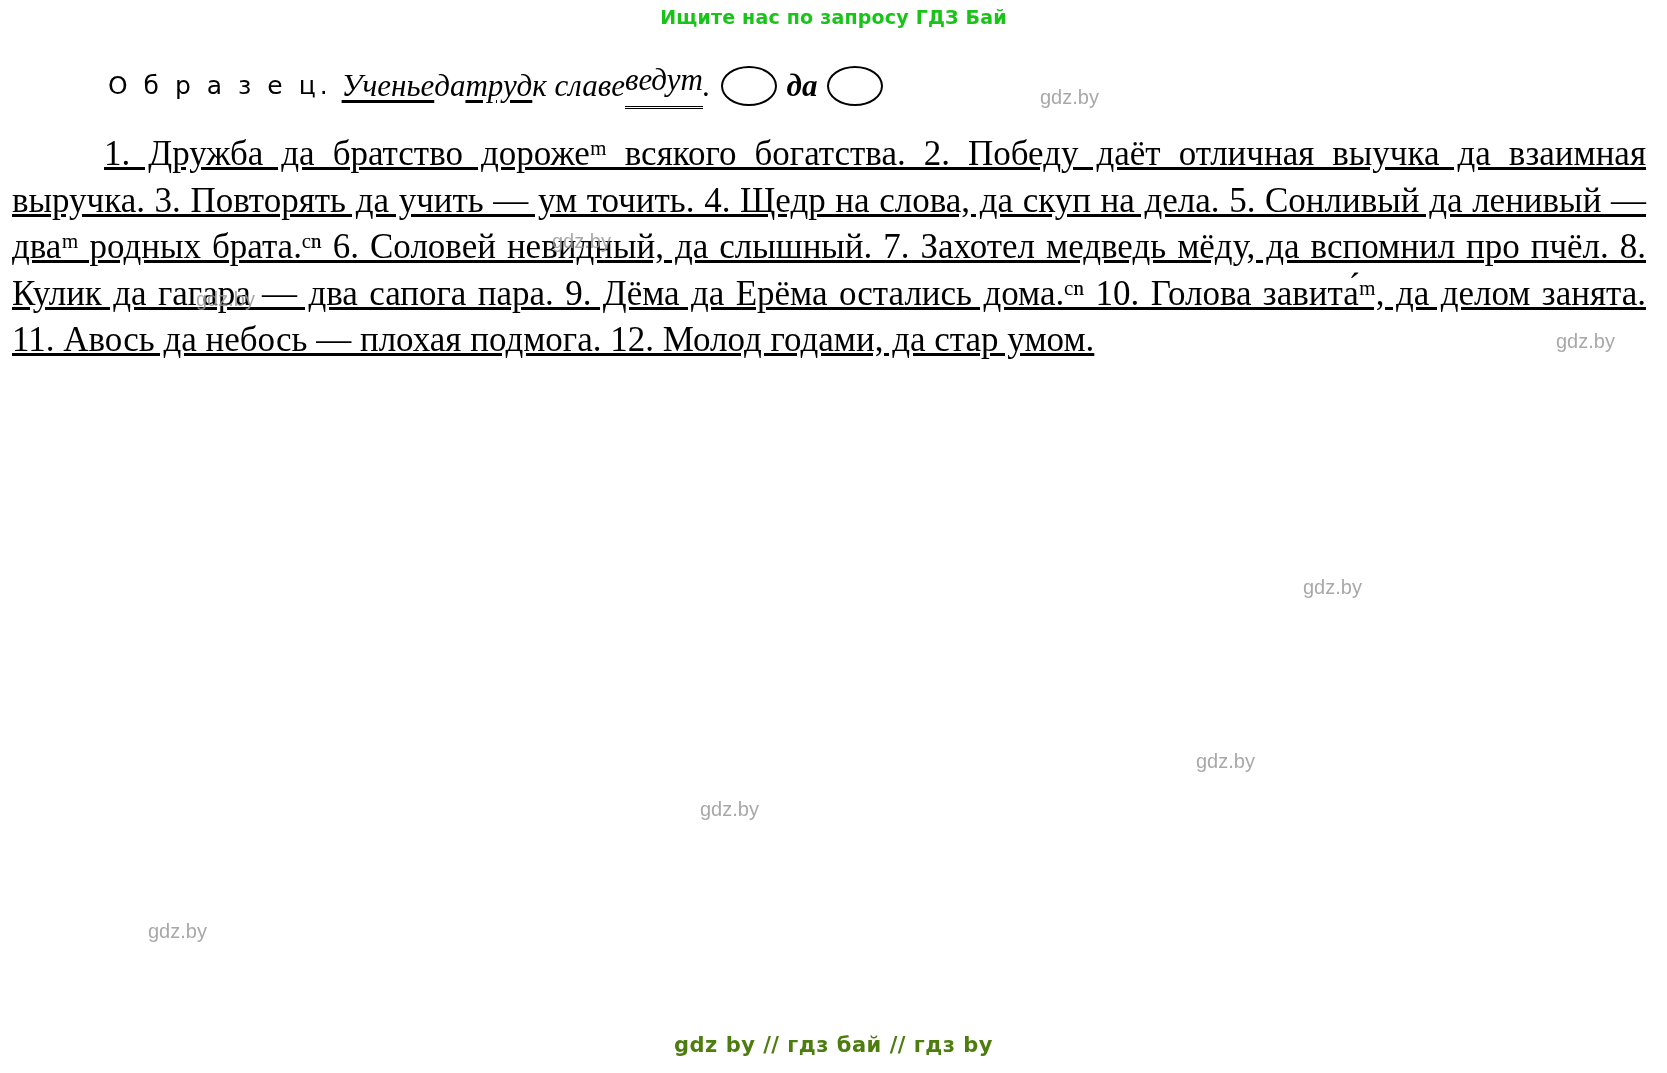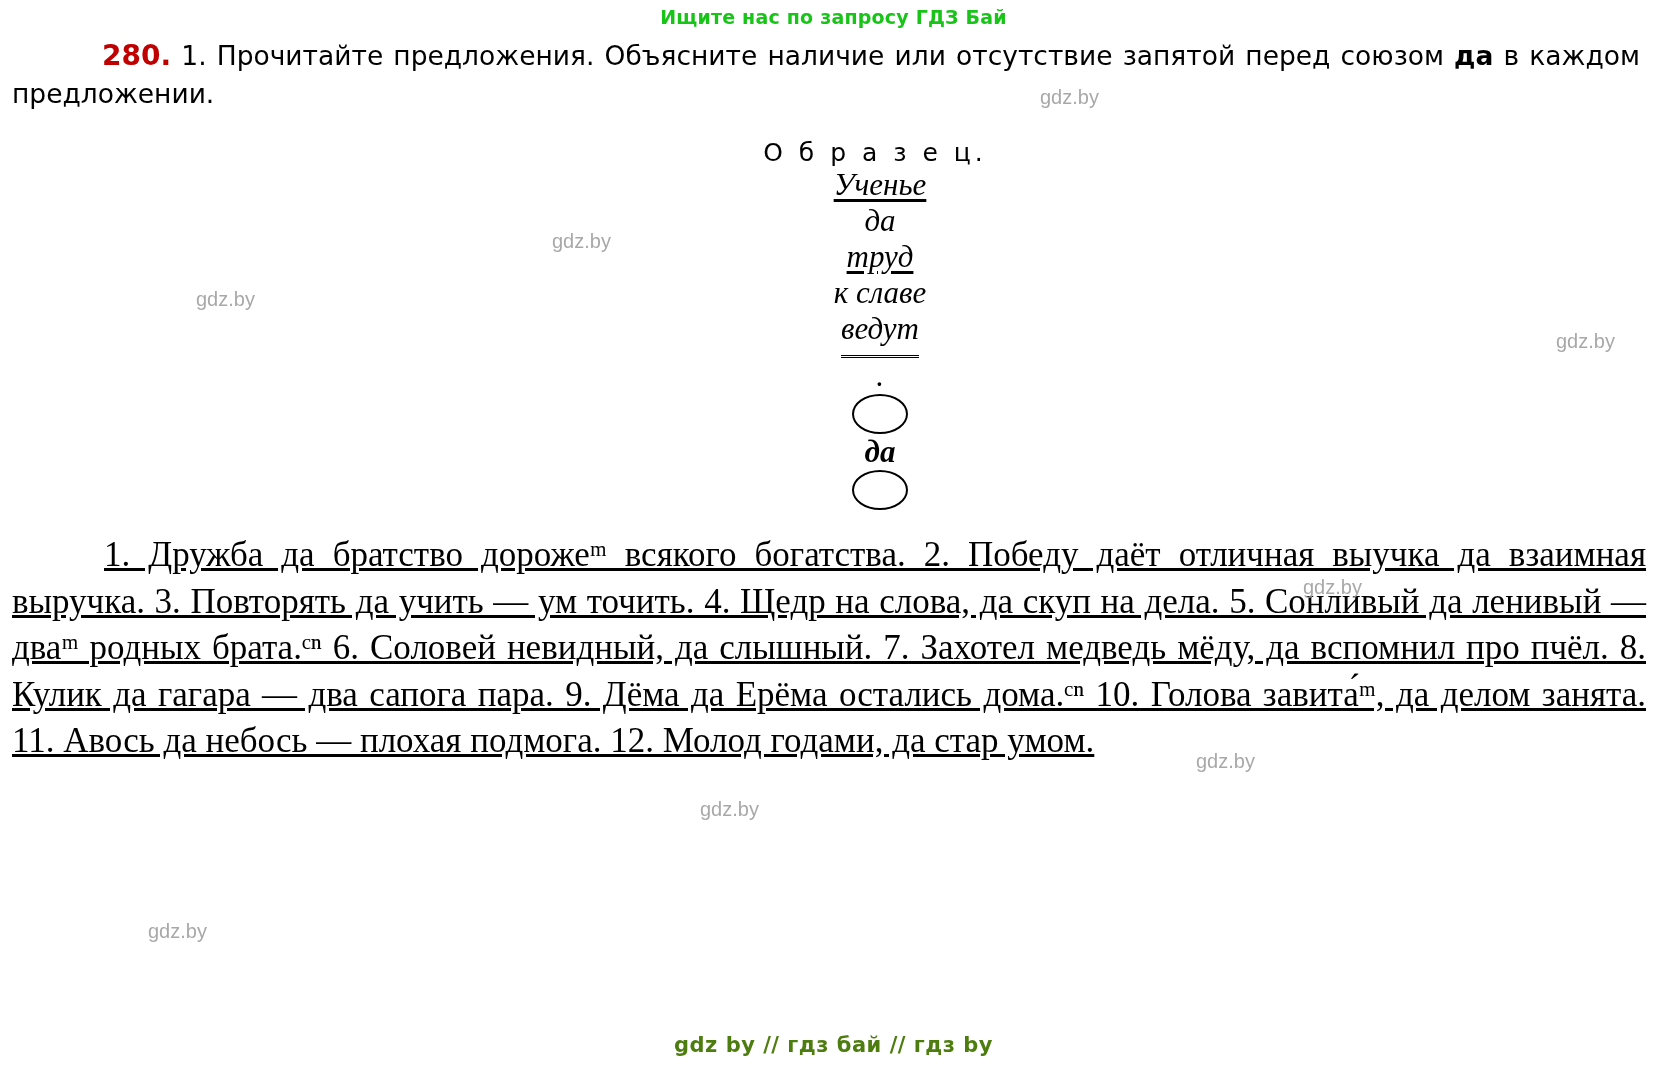--- a/index.html
+++ b/index.html
@@ -62,21 +62,20 @@
 
   
   .sample-line {
     margin-top: 26px;
     margin-left: 96px;
     font-size: 27px;
     display: flex;
     align-items: center;
     gap: 0;
     white-space: nowrap;
-    flex-direction: column;
   }
   .sample-label {
     font-family: "DejaVu Sans", sans-serif;
     font-size: 25px;
     letter-spacing: 4px;
     margin-right: 10px;
   }
   .serif-italic {
     font-family: "Liberation Serif", serif;
     font-style: italic;
@@ -169,24 +168,20 @@
 </style>
 </head>
 <body>
 
 <div class="page">
 
   <div class="top-banner">Ищите нас по запросу ГДЗ Бай</div>
 
   <div class="content">
 
-    <div class="task-intro">
-      <span class="task-num">280.</span>
-      <span>1. Прочитайте предложения. Объясните наличие или отсутствие запятой перед союзом </span><b class="inl">да</b><span> в каждом предложении.</span>
-    </div>
 
 
     <div class="sample-line">
       <span class="sample-label">О б р а з е ц.</span>
       <span class="serif-italic u-line">Ученье</span>
       <span class="serif-italic"> да </span>
       <span class="serif-italic u-line">труд</span>
       <span class="serif-italic"> к славе </span>
       <span class="serif-italic u-dbl">ведут</span>
       <span class="serif-italic">.</span>

